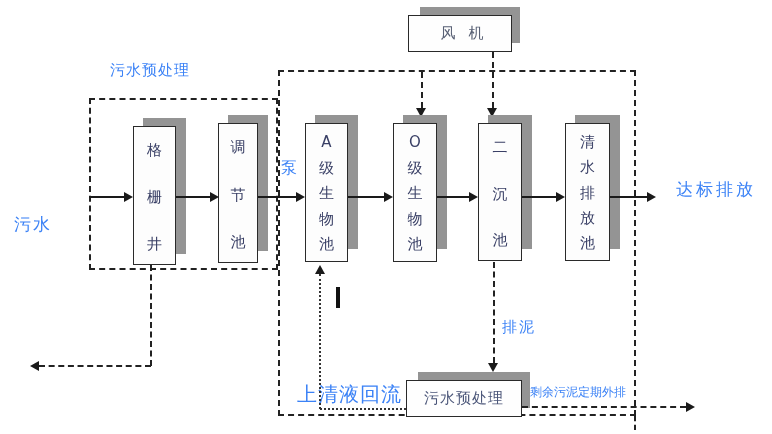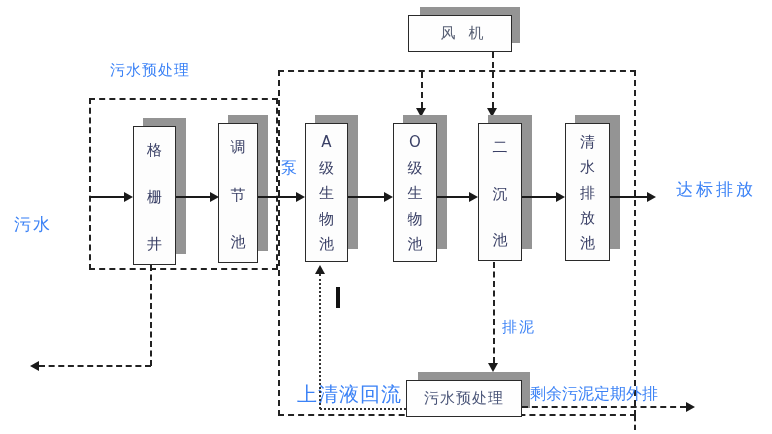--- a/index.html
+++ b/index.html
@@ -41,21 +41,21 @@
   <div class="dashbox" style="left:89px;top:98px;width:189px;height:172px;"></div>
   <div class="dashbox" style="left:278px;top:70px;width:358px;height:346px;"></div>
   <div class="vdash" style="left:634px;top:416px;height:14px;"></div>
 
   <div class="lbl" style="left:110px;top:63px;font-size:15px;letter-spacing:1px;">污水预处理</div>
   <div class="lbl" style="left:14px;top:184px;font-size:17px;letter-spacing:2px;margin-top:32px;">污水</div>
   <div class="lbl" style="left:281px;top:160px;font-size:16px;">泵</div>
   <div class="lbl" style="left:676px;top:181px;font-size:17px;letter-spacing:3px;">达标排放</div>
   <div class="lbl" style="left:297px;top:384px;font-size:20px;letter-spacing:1px;">上清液回流</div>
   <div class="lbl" style="left:473px;top:320px;font-size:15px;letter-spacing:2px;margin-left:29px;">排泥</div>
-  <div class="lbl" style="left:530px;top:386px;font-size:16px;">剩余污泥定期外排</div>
+  <div class="lbl" style="left:530px;top:386px;font-size:12px;">剩余污泥定期外排</div>
 
   <div class="shadow" style="left:420px;top:7px;width:100px;height:36px;"></div>
   <div class="hbox" style="left:408px;top:15px;width:104px;height:37px;font-size:15px;letter-spacing:4px;color:#596175;padding-left:8px;">
     <span>风 机</span>
   </div>
 
   <div class="vdash" style="left:492px;top:52px;height:56px;"></div>
   <span class="ah ah-down" style="left:487px;top:108px;"></span>
   <div class="vdash" style="left:421px;top:72px;height:36px;"></div>
   <span class="ah ah-down" style="left:416px;top:108px;"></span>

